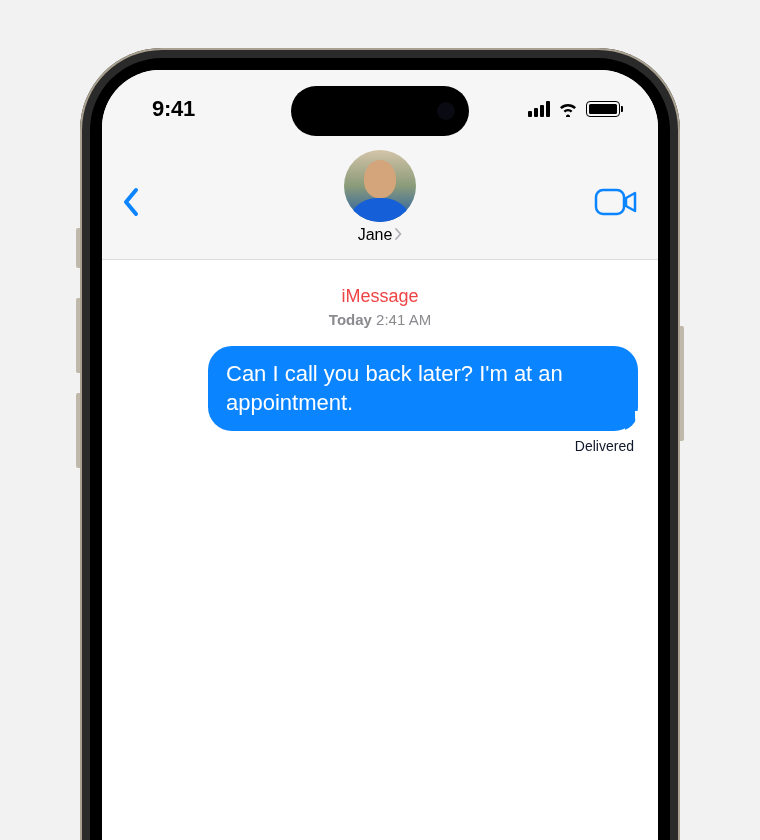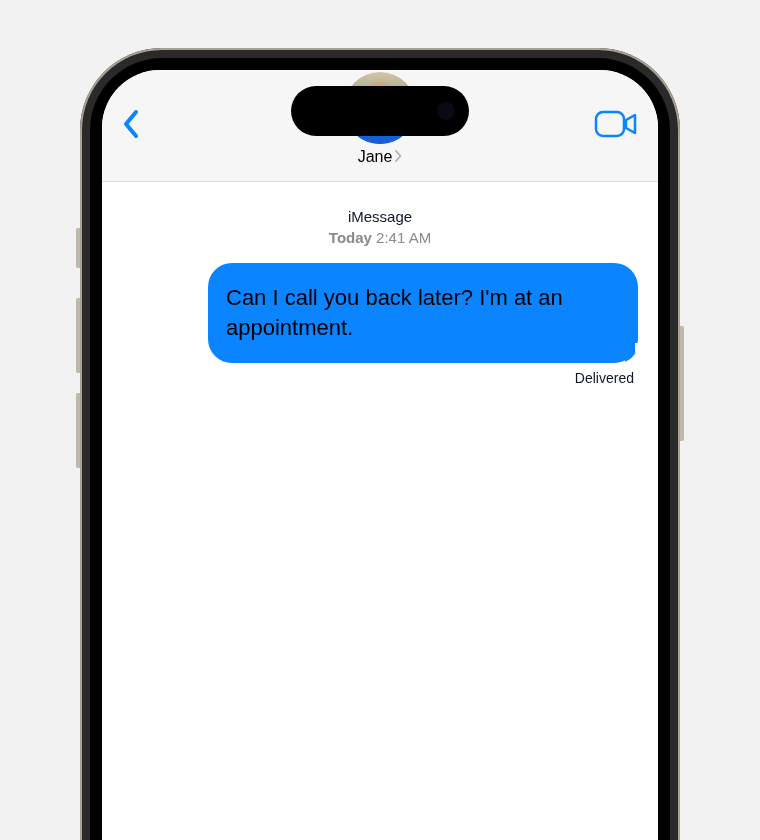--- a/index.html
+++ b/index.html
@@ -255,39 +255,39 @@
       padding: 16px 20px 0;
       display: flex;
       flex-direction: column;
     }
     .timestamp-block {
       text-align: center;
       margin: 8px 0 14px;
       line-height: 1.4;
     }
     .timestamp-service {
-      font-size: 15px;
-      color: #0f172a;
+      font-size: 18px;
+      color: #ef4444;
       display: block;
     }
     .timestamp-time {
       font-size: 15px;
       color: #8a8a8f;
     }
     .timestamp-time .bold { font-weight: 600; }
     .message-row {
       display: flex;
       justify-content: flex-end;
       margin-bottom: 4px;
     }
     .bubble-sent {
       max-width: 430px;
       background: #0b84ff;
-      color: #000000;
-      padding: 20px 18px;
+      color: #ffffff;
+      padding: 13px 18px;
       border-radius: 24px;
       font-size: 22px;
       line-height: 1.35;
       position: relative;
     }
     .bubble-tail {
       position: absolute;
       bottom: 0;
       right: -7px;
       width: 20px;
@@ -328,20 +328,39 @@
 
 <div class="phone-frame">
   <div class="side-button-left-1"></div>
   <div class="side-button-left-2"></div>
   <div class="side-button-left-3"></div>
   <div class="side-button-right"></div>
   <div class="phone-inner-border">
     <div class="screen">
       <div class="dynamic-island"></div>
 
+      <div class="status-bar">
+        <div class="status-time">9:41</div>
+        <div class="status-icons">
+          <div class="cellular-icon">
+            <div class="cellular-bar" style="height:6px"></div>
+            <div class="cellular-bar" style="height:9px"></div>
+            <div class="cellular-bar" style="height:12px"></div>
+            <div class="cellular-bar" style="height:16px"></div>
+          </div>
+          <div class="wifi-icon">
+            <svg width="22" height="16" viewBox="0 0 22 16">
+              <path d="M11 13.5 a2 2 0 1 0 0.001 0 Z M6.5 9.8 a6.5 6.5 0 0 1 9 0 l-1.7 1.7 a4 4 0 0 0 -5.6 0 Z M3 6.3 a11.3 11.3 0 0 1 16 0 l-1.75 1.75 a8.8 8.8 0 0 0 -12.5 0 Z" fill="#000"></path>
+            </svg>
+          </div>
+          <div class="battery-icon">
+            <div class="battery-fill"></div>
+          </div>
+        </div>
+      </div>
 
       <div class="nav-header">
         <div class="back-button">
           <svg width="18" height="30" viewBox="0 0 18 30">
             <path d="M14 3 L4 15 L14 27" stroke="#0b84ff" stroke-width="4" fill="none" stroke-linecap="round" stroke-linejoin="round"></path>
           </svg>
         </div>
 
         <div class="contact-center">
           <div class="avatar">

